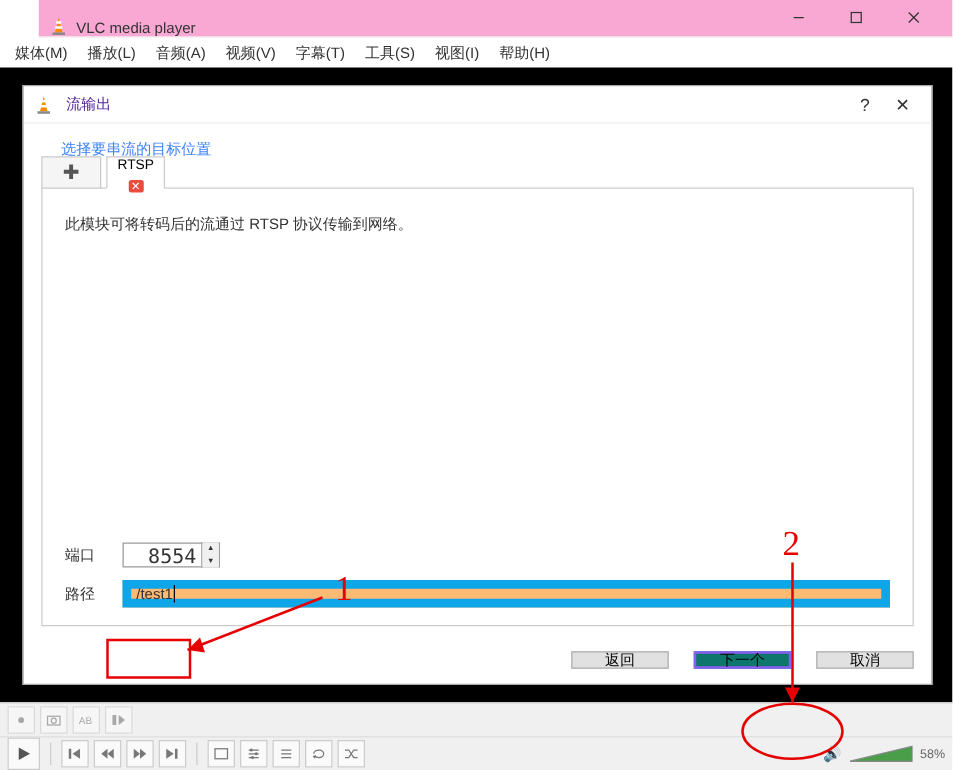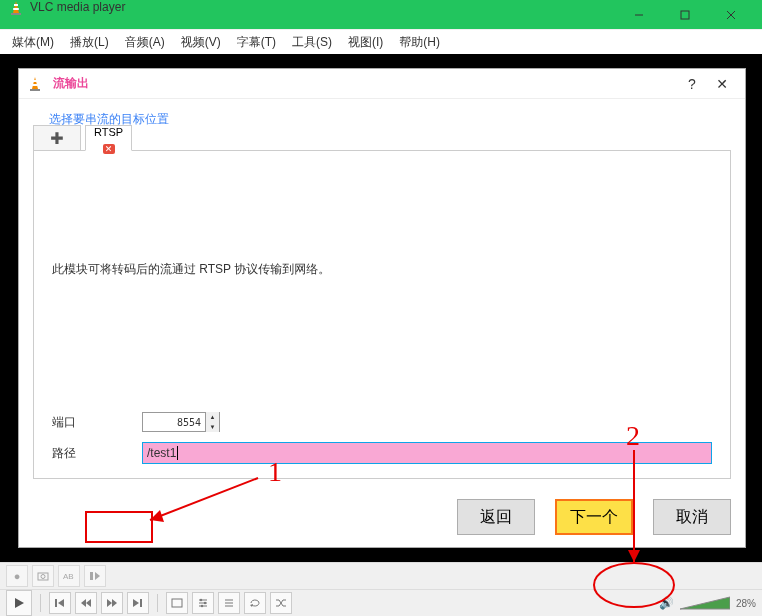--- a/index.html
+++ b/index.html
@@ -1,65 +1,65 @@
 <!DOCTYPE html>
 <html><head>
 <meta charset="utf-8">
 <style>
 * { box-sizing: border-box; margin: 0; padding: 0; font-family: "Microsoft YaHei", "Segoe UI", sans-serif; }
 body { background: #fff; width: 762px; height: 616px; overflow: hidden; position: relative; }
 
 
-.main-titlebar { height: 30px; display: flex; align-items: flex-start; padding: 0 8px; background: #22c55e; border-bottom: 1px solid #f0f0f0; }
+.main-titlebar { height: 30px; display: flex; align-items: flex-end; padding: 0 8px; background: #f9a8d4; border-bottom: 1px solid #f0f0f0; margin-left: 31px; }
 .vlc-cone { width: 16px; height: 16px; margin-right: 6px; }
 .main-title { font-size: 12px; color: #333; flex: 1; }
 .win-controls { display: flex; gap: 0; }
 .win-btn { width: 46px; height: 30px; display: flex; align-items: center; justify-content: center; color: #666; font-size: 10px; }
 
 
 .menubar { height: 24px; display: flex; align-items: center; padding: 0 4px; background: #fff; font-size: 12px; }
 .menu-item { padding: 2px 8px; color: #333; }
 
 
 .video-area { position: absolute; top: 54px; left: 0; right: 0; bottom: 54px; background: #000; }
 
 
 .dialog { position: absolute; top: 68px; left: 18px; width: 728px; height: 480px; background: #fff; border: 1px solid #aaa; box-shadow: 2px 2px 8px rgba(0,0,0,0.2); display: flex; flex-direction: column; }
 .dlg-titlebar { height: 30px; display: flex; align-items: center; padding: 0 8px; border-bottom: 1px solid #eee; }
-.dlg-title { font-size: 12px; color: #ec4899; flex: 1; margin-left: 4px; font-weight: bold; }
+.dlg-title { font-size: 12px; color: #4c1d95; flex: 1; margin-left: 4px; }
 .dlg-help { width: 30px; text-align: center; font-size: 14px; color: #333; }
 .dlg-close { width: 30px; text-align: center; font-size: 14px; color: #333; }
 
 .dlg-body { flex: 1; padding: 10px 14px; display: flex; flex-direction: column; }
 .section-title { font-size: 13px; font-weight: bold; color: #333; }
 .section-sub { font-size: 12px; color: #3b82f6; margin: 2px 0 0 16px; }
 
 .tabs-area { margin-top: 22px; border: 1px solid #ccc; flex: 1; display: flex; flex-direction: column; background: #fff; position: relative; }
 .tab-strip { display: flex; height: 26px; margin-top: -26px; margin-left: -1px; }
 .tab-add { width: 48px; height: 26px; border: 1px solid #ccc; border-bottom: 1px solid #ccc; background: #f5f5f5; display: flex; align-items: center; justify-content: center; font-size: 16px; color: #555; margin-right: 4px; }
 .tab-active { height: 26px; padding: 0 8px; border: 1px solid #ccc; border-bottom: 1px solid #fff; background: #fff; display: flex; align-items: center; font-size: 11px; gap: 6px; position: relative; z-index: 2; flex-direction: column; }
 .tab-close-x { width: 12px; height: 12px; background: #e74c3c; color: #fff; font-size: 9px; display: flex; align-items: center; justify-content: center; border-radius: 2px; }
 
 .tab-content { flex: 1; padding: 20px 18px 14px 18px; display: flex; flex-direction: column; font-size: 12px; color: #333; }
-.desc-text { margin-top: 90px; }
+.desc-text { }
 
 .form-rows { margin-top: auto; }
-.form-row { display: flex; align-items: center; margin-top: 10px; gap: 44px; }
+.form-row { display: flex; align-items: center; margin-top: 10px; }
 .form-label { width: 46px; font-size: 12px; }
 .port-input { width: 78px; height: 20px; border: 1px solid #999; display: flex; align-items: center; }
-.port-val { flex: 1; text-align: right; padding: 0 4px; font-size: 10px; font-family: monospace; }
+.port-val { flex: 1; text-align: right; padding: 0 4px; font-size: 16px; font-family: monospace; }
 .spinner { width: 14px; height: 20px; display: flex; flex-direction: column; border-left: 1px solid #999; }
 .spin-btn { flex: 1; font-size: 6px; display: flex; align-items: center; justify-content: center; background: #f0f0f0; }
-.path-input { flex: 1; height: 22px; border: 1px solid #0ea5e9; background: #f9a8d4; padding: 0 4px; font-size: 12px; font-family: monospace; display: flex; align-items: center; }
+.path-input { flex: 1; height: 22px; border: 7px solid #0ea5e9; background: #fdba74; padding: 0 4px; font-size: 12px; font-family: monospace; display: flex; align-items: center; }
 .caret { display:inline-block; width:1px; height:14px; background:#000; margin-left:1px; animation: blink 1s infinite; vertical-align: middle;}
 @keyframes blink { 50% { opacity: 0; } }
 
 .dlg-buttons { display: flex; justify-content: flex-end; gap: 20px; padding: 10px 14px 12px 14px; }
-.dlg-btn { width: 78px; height: 36px; border: 1px solid #adadad; background: #e1e1e1; font-size: 16px; display: flex; align-items: center; justify-content: center; }
-.dlg-btn.primary { border: 2px solid #f97316; background: #fde047; }
+.dlg-btn { width: 78px; height: 14px; border: 1px solid #adadad; background: #e1e1e1; font-size: 12px; display: flex; align-items: center; justify-content: center; }
+.dlg-btn.primary { border: 2px solid #8b5cf6; background: #0f766e; }
 
 
 .bottom-bars { position: absolute; left: 0; right: 0; bottom: 0; background: #f0f0f0; }
 .toolbar-row { display: flex; align-items: center; height: 27px; padding: 0 6px; gap: 4px; border-top: 1px solid #ddd; }
 .tb-btn { width: 22px; height: 22px; border: 1px solid #ccc; background: #fafafa; display: flex; align-items: center; justify-content: center; font-size: 11px; color: #777; }
 .tb-btn.disabled { opacity: 0.6; }
 .tb-play { width: 26px; height: 26px; }
 .tb-sep { width: 1px; height: 18px; background: #ccc; margin: 0 4px; }
 .status-right { margin-left: auto; display: flex; align-items: center; gap: 6px; font-size: 10px; color: #666; }
 .vol-wedge { width: 50px; height: 16px; position: relative; }
@@ -256,21 +256,21 @@
         </svg>
       </div>
     <div class="status-right">
       <span class="speaker">🔊</span>
       <div class="vol-wedge">
         <svg width="50" height="16">
             <polygon points="0,14 50,14 50,2" fill="#4a9e4a"></polygon>
             <polygon points="0,14 50,14 50,2" fill="none" stroke="#888"></polygon>
           </svg>
       </div>
-      <span>28%</span>
+      <span>58%</span>
     </div>
   </div>
 </div>
 
 <svg class="anno" style="top:0; left:0;" width="762" height="616">
 
   <rect x="86" y="512" width="66" height="30" fill="none" stroke="#e60000" stroke-width="2"></rect>
 
   <line x1="258" y1="478" x2="150" y2="520" stroke="#e60000" stroke-width="2"></line>
   <polygon points="150,520 160,510 164,522" fill="#e60000"></polygon>

